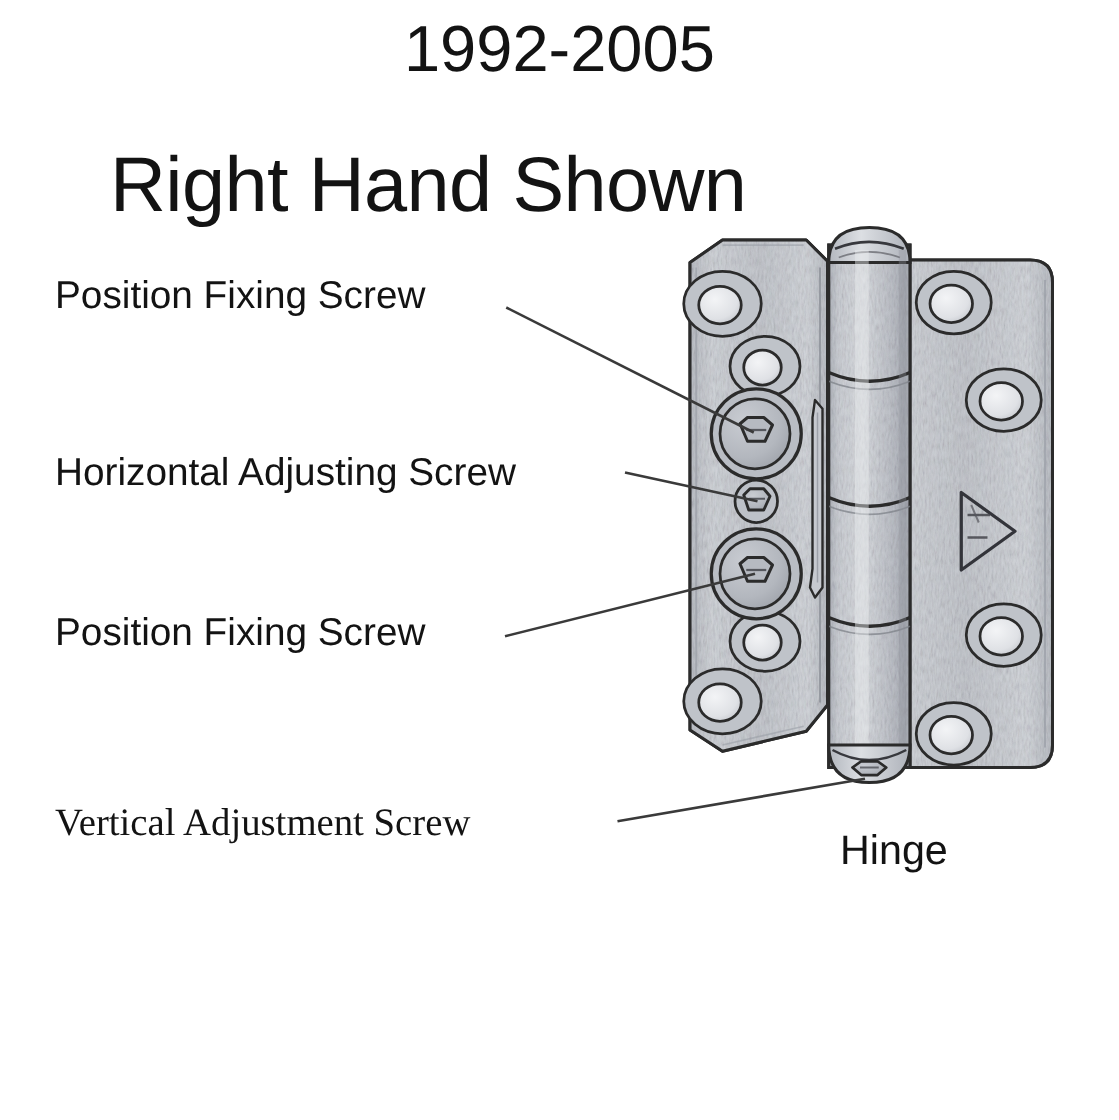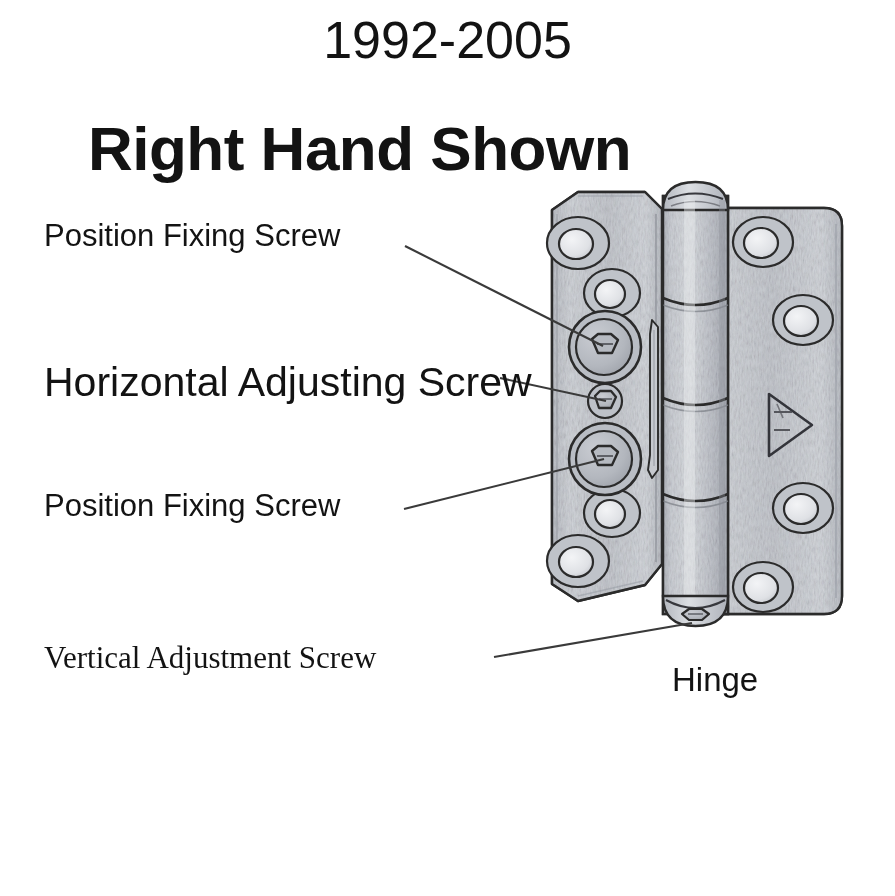--- a/index.html
+++ b/index.html
@@ -40,31 +40,31 @@
     left: 0; top: 14px;
     width: 895px;
     text-align: center;
     font-size: 52px;
     letter-spacing: 0px;
     font-weight: 400;
   }
   #title-hand {
     left: 88px; top: 118px;
     font-size: 62px;
-    font-weight: 700;
+    font-weight: 400;
     letter-spacing: -0.5px;
     text-align: center;
   }
   #label-pos-fix-1 {
     left: 44px; top: 220px;
     font-size: 31px;
   }
   #label-horiz-adj {
     left: 44px; top: 362px;
-    font-size: 41px;
+    font-size: 31px;
   }
   #label-pos-fix-2 {
     left: 44px; top: 490px;
     font-size: 31px;
   }
   #label-vert-adj {
     left: 44px; top: 642px;
     font-size: 31px;
     font-family: Liberation Serif, serif;
   }

